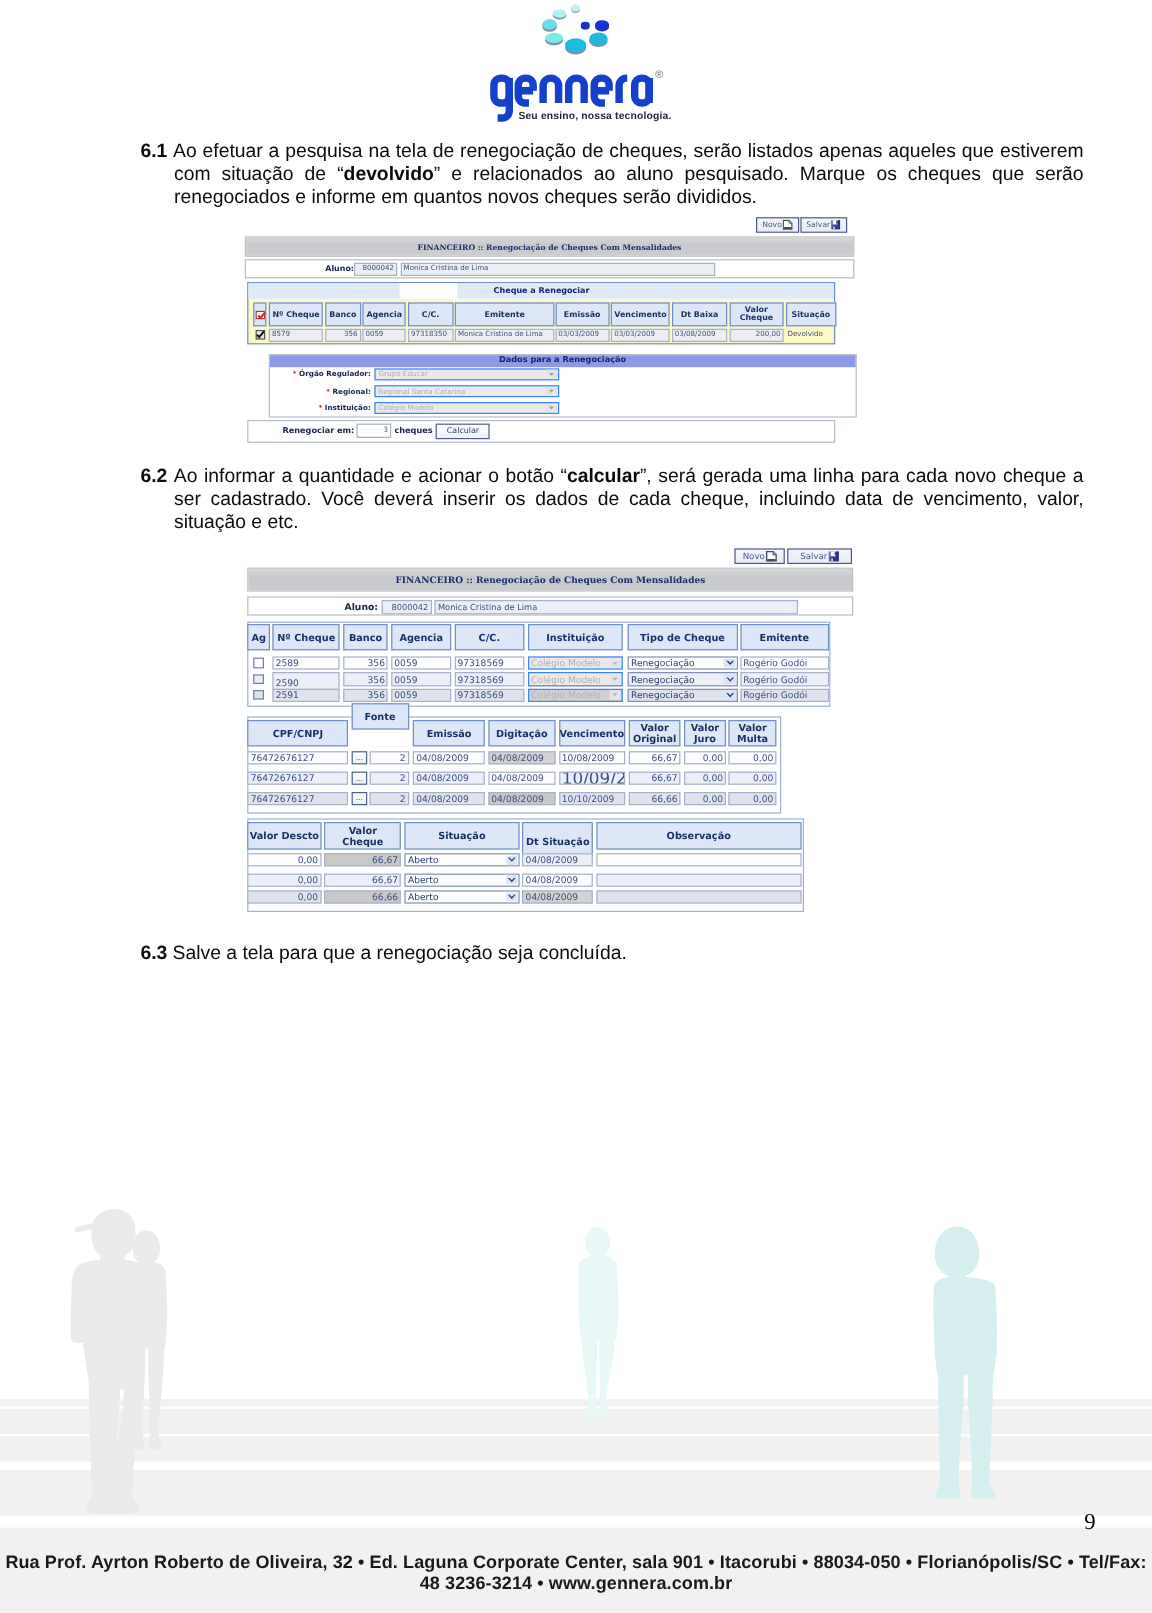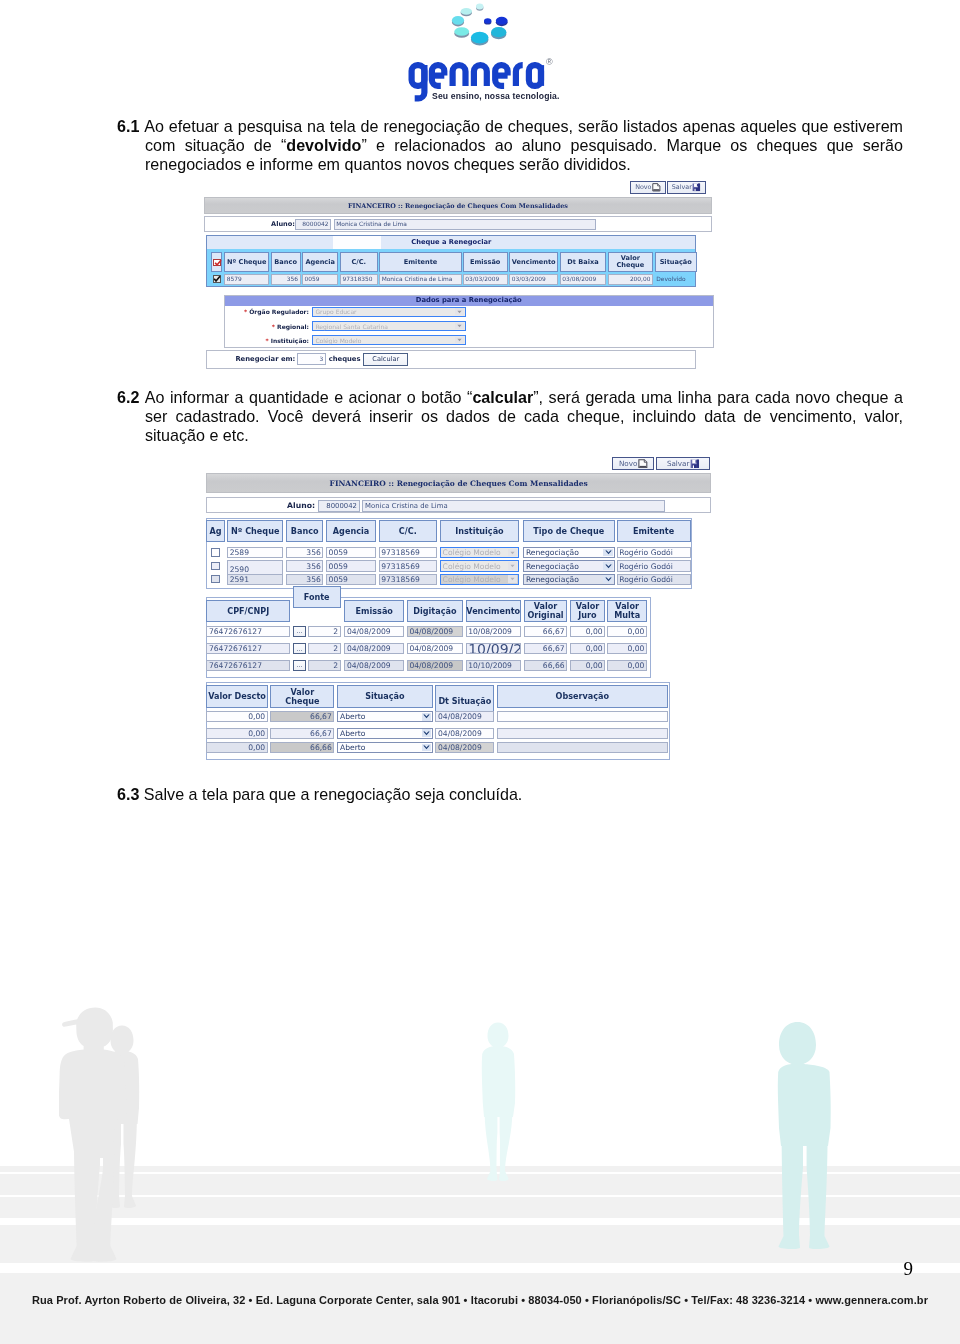--- a/index.html
+++ b/index.html
@@ -46,21 +46,21 @@
        display:flex;align-items:center;justify-content:center;}
   .sel.on{background:#fdfdff;color:#2b3f6e;border-color:#7f8fb5;}
   .sel.on .arw{background:#dbe4f4;}
   .cbx{border:1px solid #555;background:#fff;position:relative;}
   .red{color:#cc2222;}
 
   
   .band{position:absolute;left:0;width:960px;background:#f1f1f1;z-index:1;}
   .silho{z-index:2;}
 
-  .footaddr{position:absolute;left:0;width:960px;text-align:center;top:1294px;z-index:3;font-size:11px;color:#1a1a1a;letter-spacing:.1px;font-weight:600;}
+  .footaddr{position:absolute;left:0;width:960px;text-align:center;top:1294px;z-index:3;font-size:15px;color:#1a1a1a;letter-spacing:.1px;font-weight:600;}
   .pagenum{position:absolute;left:0;width:913px;text-align:right;top:1258px;z-index:3;font-family:"Liberation Serif",serif;font-size:19px;color:#000;}
 </style>
 </head>
 <body>
 
 <div class="page">
 
   <div class="logo">
     <svg width="170" height="52" viewBox="0 0 170 52">
       <g>
@@ -148,21 +148,21 @@
     <div class="panel" style="position:absolute;left:0;top:37.5px;width:508.2px;height:16px;">
       <div class="lbl" style="position:absolute;left:36px;top:3.6px;width:54.2px;font-size:6.6px;">Aluno:</div>
       <div class="fld" style="position:absolute;left:90.2px;top:2.2px;width:36px;height:11.4px;justify-content:flex-end;">
         <span>8000042</span>
         </div>
       <div class="fld" style="position:absolute;left:128.9px;top:2.2px;width:262px;height:11.4px;">
         <span>Monica Cristina de Lima</span>
         </div>
     </div>
 
-    <div class="panel" style="position:absolute;left:2px;top:56.5px;width:490px;height:52.5px;border-color:#6f8ec4;background:#7dd3fc;">
+    <div class="panel" style="position:absolute;left:2px;top:56.5px;width:490px;height:52.5px;border-color:#6f8ec4;background:#fef9c3;">
       <div class="secbar2" style="position:absolute;left:0;top:0.5px;width:488px;height:12.6px;line-height:12.6px;font-size:6.7px;background:#e0e9f9;">
         <div style="position:absolute;left:126px;top:0;width:48px;height:12.6px;background:#fdfdff;"></div>
         <div style="position:absolute;left:174px;top:0;width:141px;text-align:center;">
           <span>Cheque a Renegociar</span></div>
       </div>
       <div id="s1head">
           <div class="th" style="position:absolute;left:4.3px;top:16.8px;width:11.4px;height:20.1px;"><span class="cbx" style="width:7.6px;height:7.6px;border-color:#b03a3a;"><svg width="8" height="8" viewBox="0 0 8 8" style="position:absolute;left:-.5px;top:-1px;">
                 <path d="M1.2 3.8 L3 6 L7 1.2" stroke="#cc2b2b" stroke-width="1.7" fill="none"></path>
               </svg></span></div>
           <div class="th" style="position:absolute;left:17.3px;top:16.8px;width:45.3px;height:20.1px;"><span>Nº Cheque</span></div>

